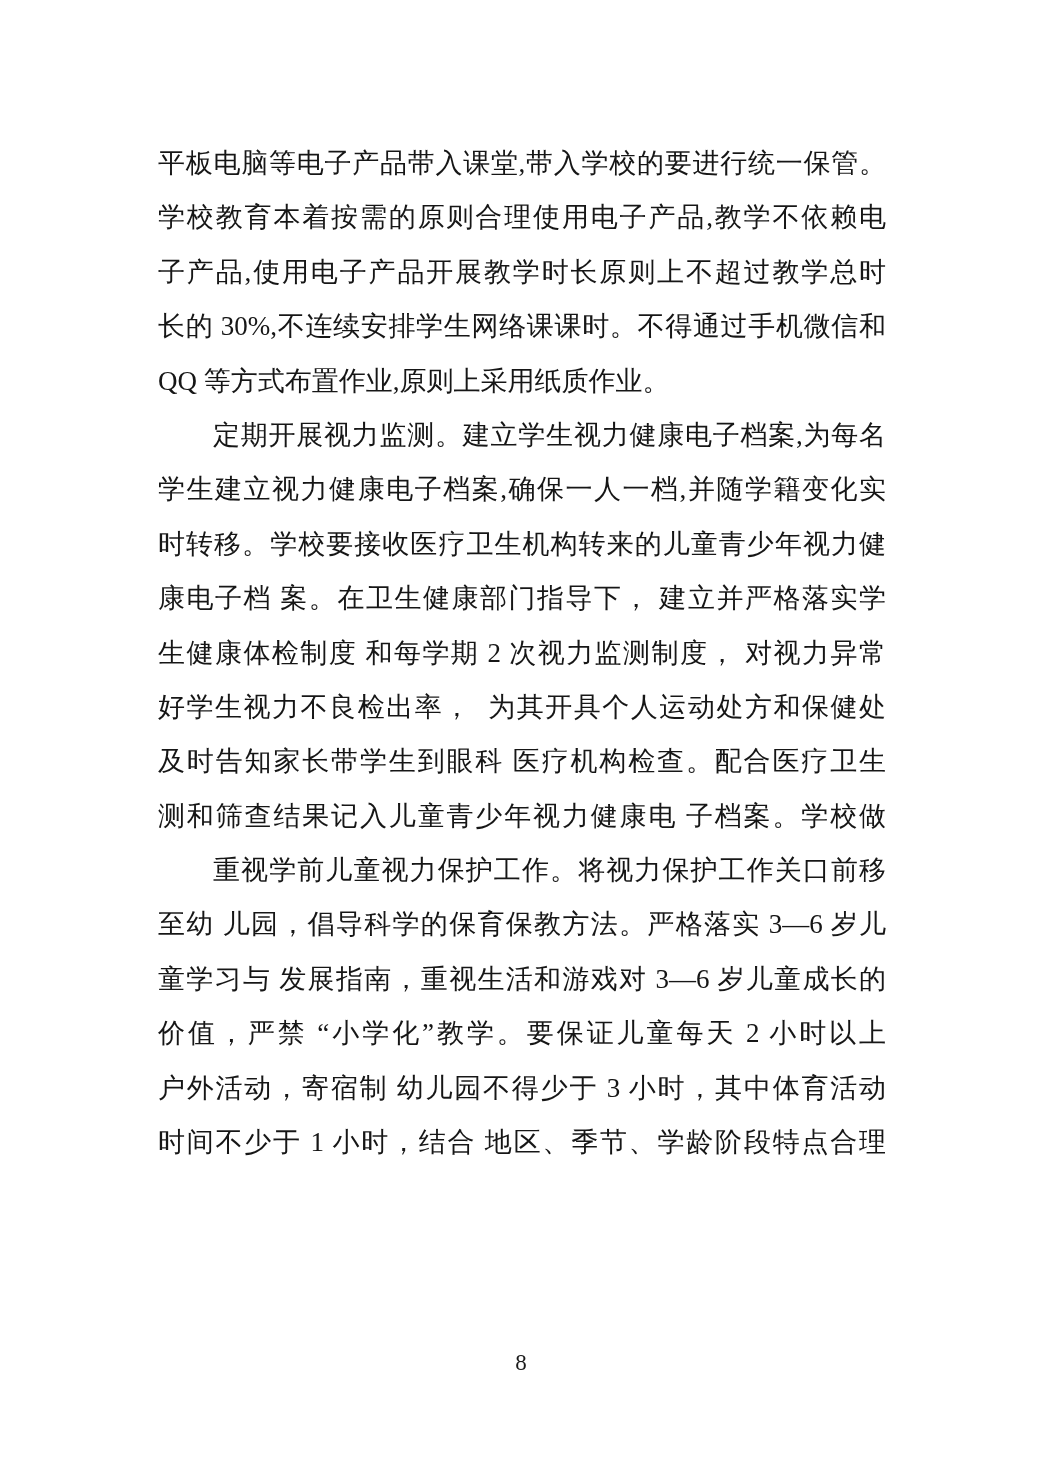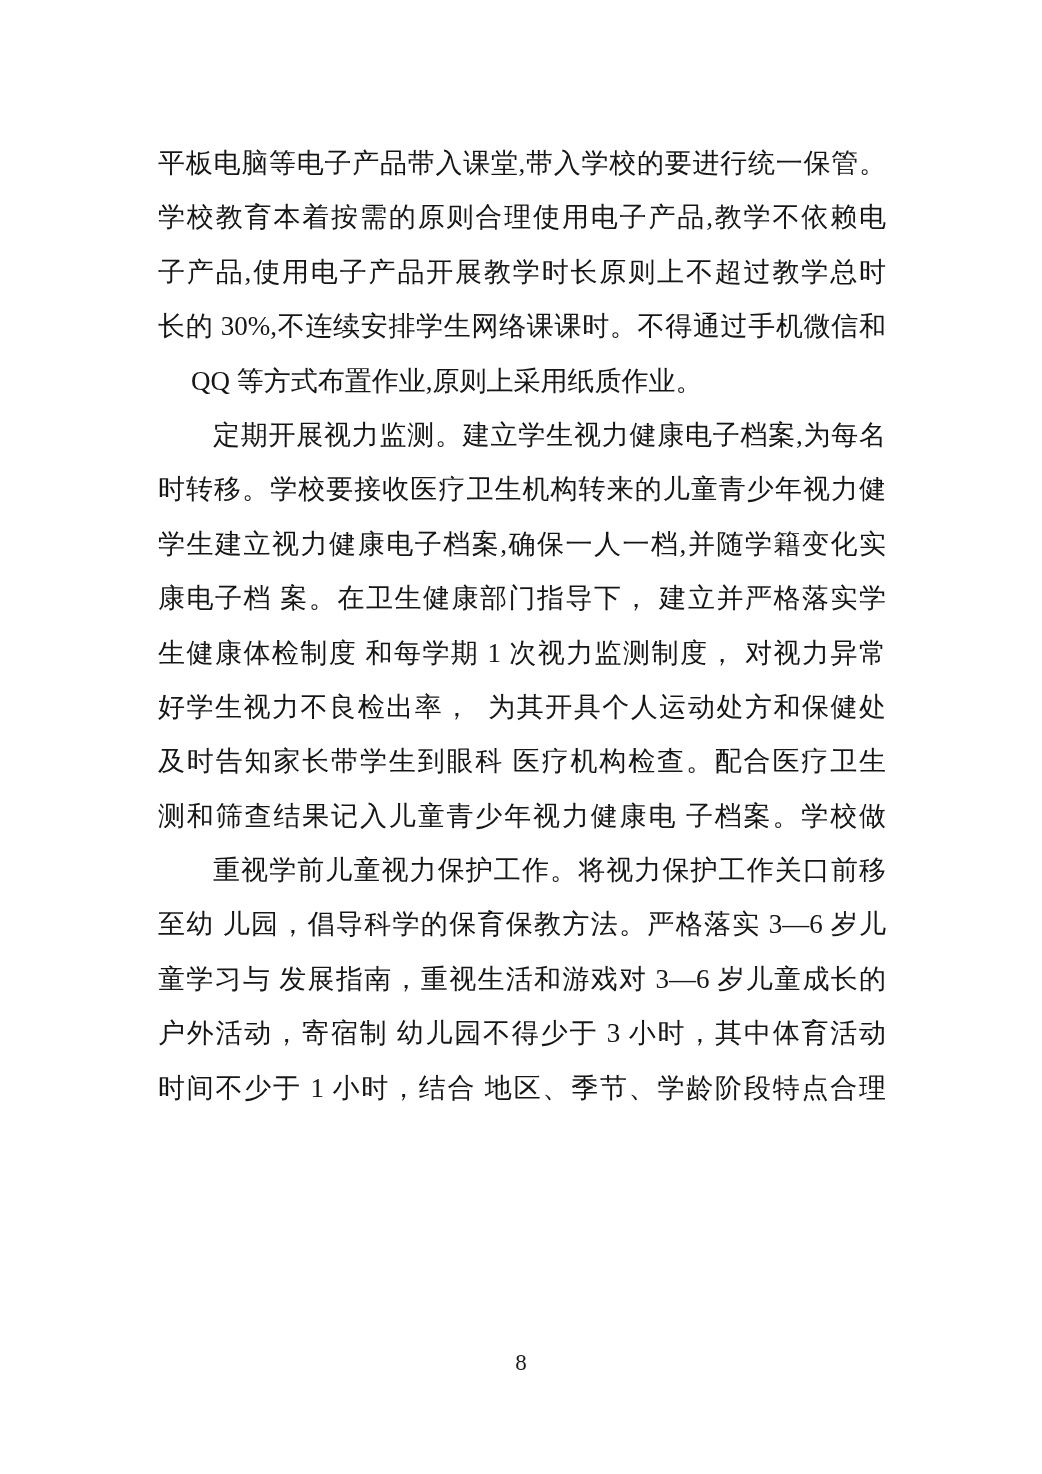--- a/index.html
+++ b/index.html
@@ -28,21 +28,20 @@
     font-size: 27px;
     white-space: pre-wrap;
     overflow: hidden;
     text-align: justify;
     text-align-last: justify;
     text-justify: inter-character;
   }
   .line.end {
     text-align: left;
     text-align-last: left;
-    margin-left: 33px;
   }
   .line.indent {
     padding-left: 55px;
     width: 673px;
   }
   .seg.bold {
     font-weight: normal;
   }
   .page-number {
     position: absolute;
@@ -59,27 +58,28 @@
 <body>
 
 <div class="page">
   <div class="text-block">
       <div class="line"><span class="seg">平板电脑等电子产品带入课堂,带入学校的要进行统一保管。</span></div>
       <div class="line"><span class="seg">学校教育本着按需的原则合理使用电子产品,教学不依赖电</span></div>
       <div class="line"><span class="seg">子产品,使用电子产品开展教学时长原则上不超过教学总时</span></div>
       <div class="line"><span class="seg">长的 30%,不连续安排学生网络课课时。不得通过手机微信和</span></div>
       <div class="line end"><span class="seg">QQ 等方式布置作业,原则上采用纸质作业。</span></div>
       <div class="line indent"><span class="seg bold">定期开展视力监测。</span><span class="seg">建立学生视力健康电子档案,为每名</span></div>
+      <div class="line"><span class="seg">学生建立视力健康电子档案,确保一人一档,并随学籍变化实</span></div>
       <div class="line"><span class="seg">时转移。学校要接收医疗卫生机构转来的儿童青少年视力健</span></div>
-      <div class="line"><span class="seg">学生建立视力健康电子档案,确保一人一档,并随学籍变化实</span></div>
       <div class="line"><span class="seg">康电子档 案。在卫生健康部门指导下， 建立并严格落实学</span></div>
-      <div class="line"><span class="seg">生健康体检制度 和每学期 1 次视力监测制度， 对视力异常</span></div>
+      <div class="line"><span class="seg">生健康体检制度 和每学期 2 次视力监测制度， 对视力异常</span></div>
       <div class="line"><span class="seg">好学生视力不良检出率，  为其开具个人运动处方和保健处方，</span></div>
       <div class="line"><span class="seg">及时告知家长带学生到眼科 医疗机构检查。配合医疗卫生</span></div>
       <div class="line"><span class="seg">测和筛查结果记入儿童青少年视力健康电 子档案。学校做</span></div>
       <div class="line indent"><span class="seg bold">重视学前儿童视力保护工作。</span><span class="seg">将视力保护工作关口前移</span></div>
       <div class="line"><span class="seg">至幼 儿园，倡导科学的保育保教方法。严格落实 3—6 岁儿</span></div>
       <div class="line"><span class="seg">童学习与 发展指南，重视生活和游戏对 3—6 岁儿童成长的</span></div>
+      <div class="line"><span class="seg">价值，严禁 “小学化”教学。要保证儿童每天 2 小时以上</span></div>
       <div class="line"><span class="seg">户外活动，寄宿制 幼儿园不得少于 3 小时，其中体育活动</span></div>
       <div class="line"><span class="seg">时间不少于 1 小时，结合 地区、季节、学龄阶段特点合理</span></div>
     </div>
   <div class="page-number">8</div>
 </div>
 
 </body></html>

